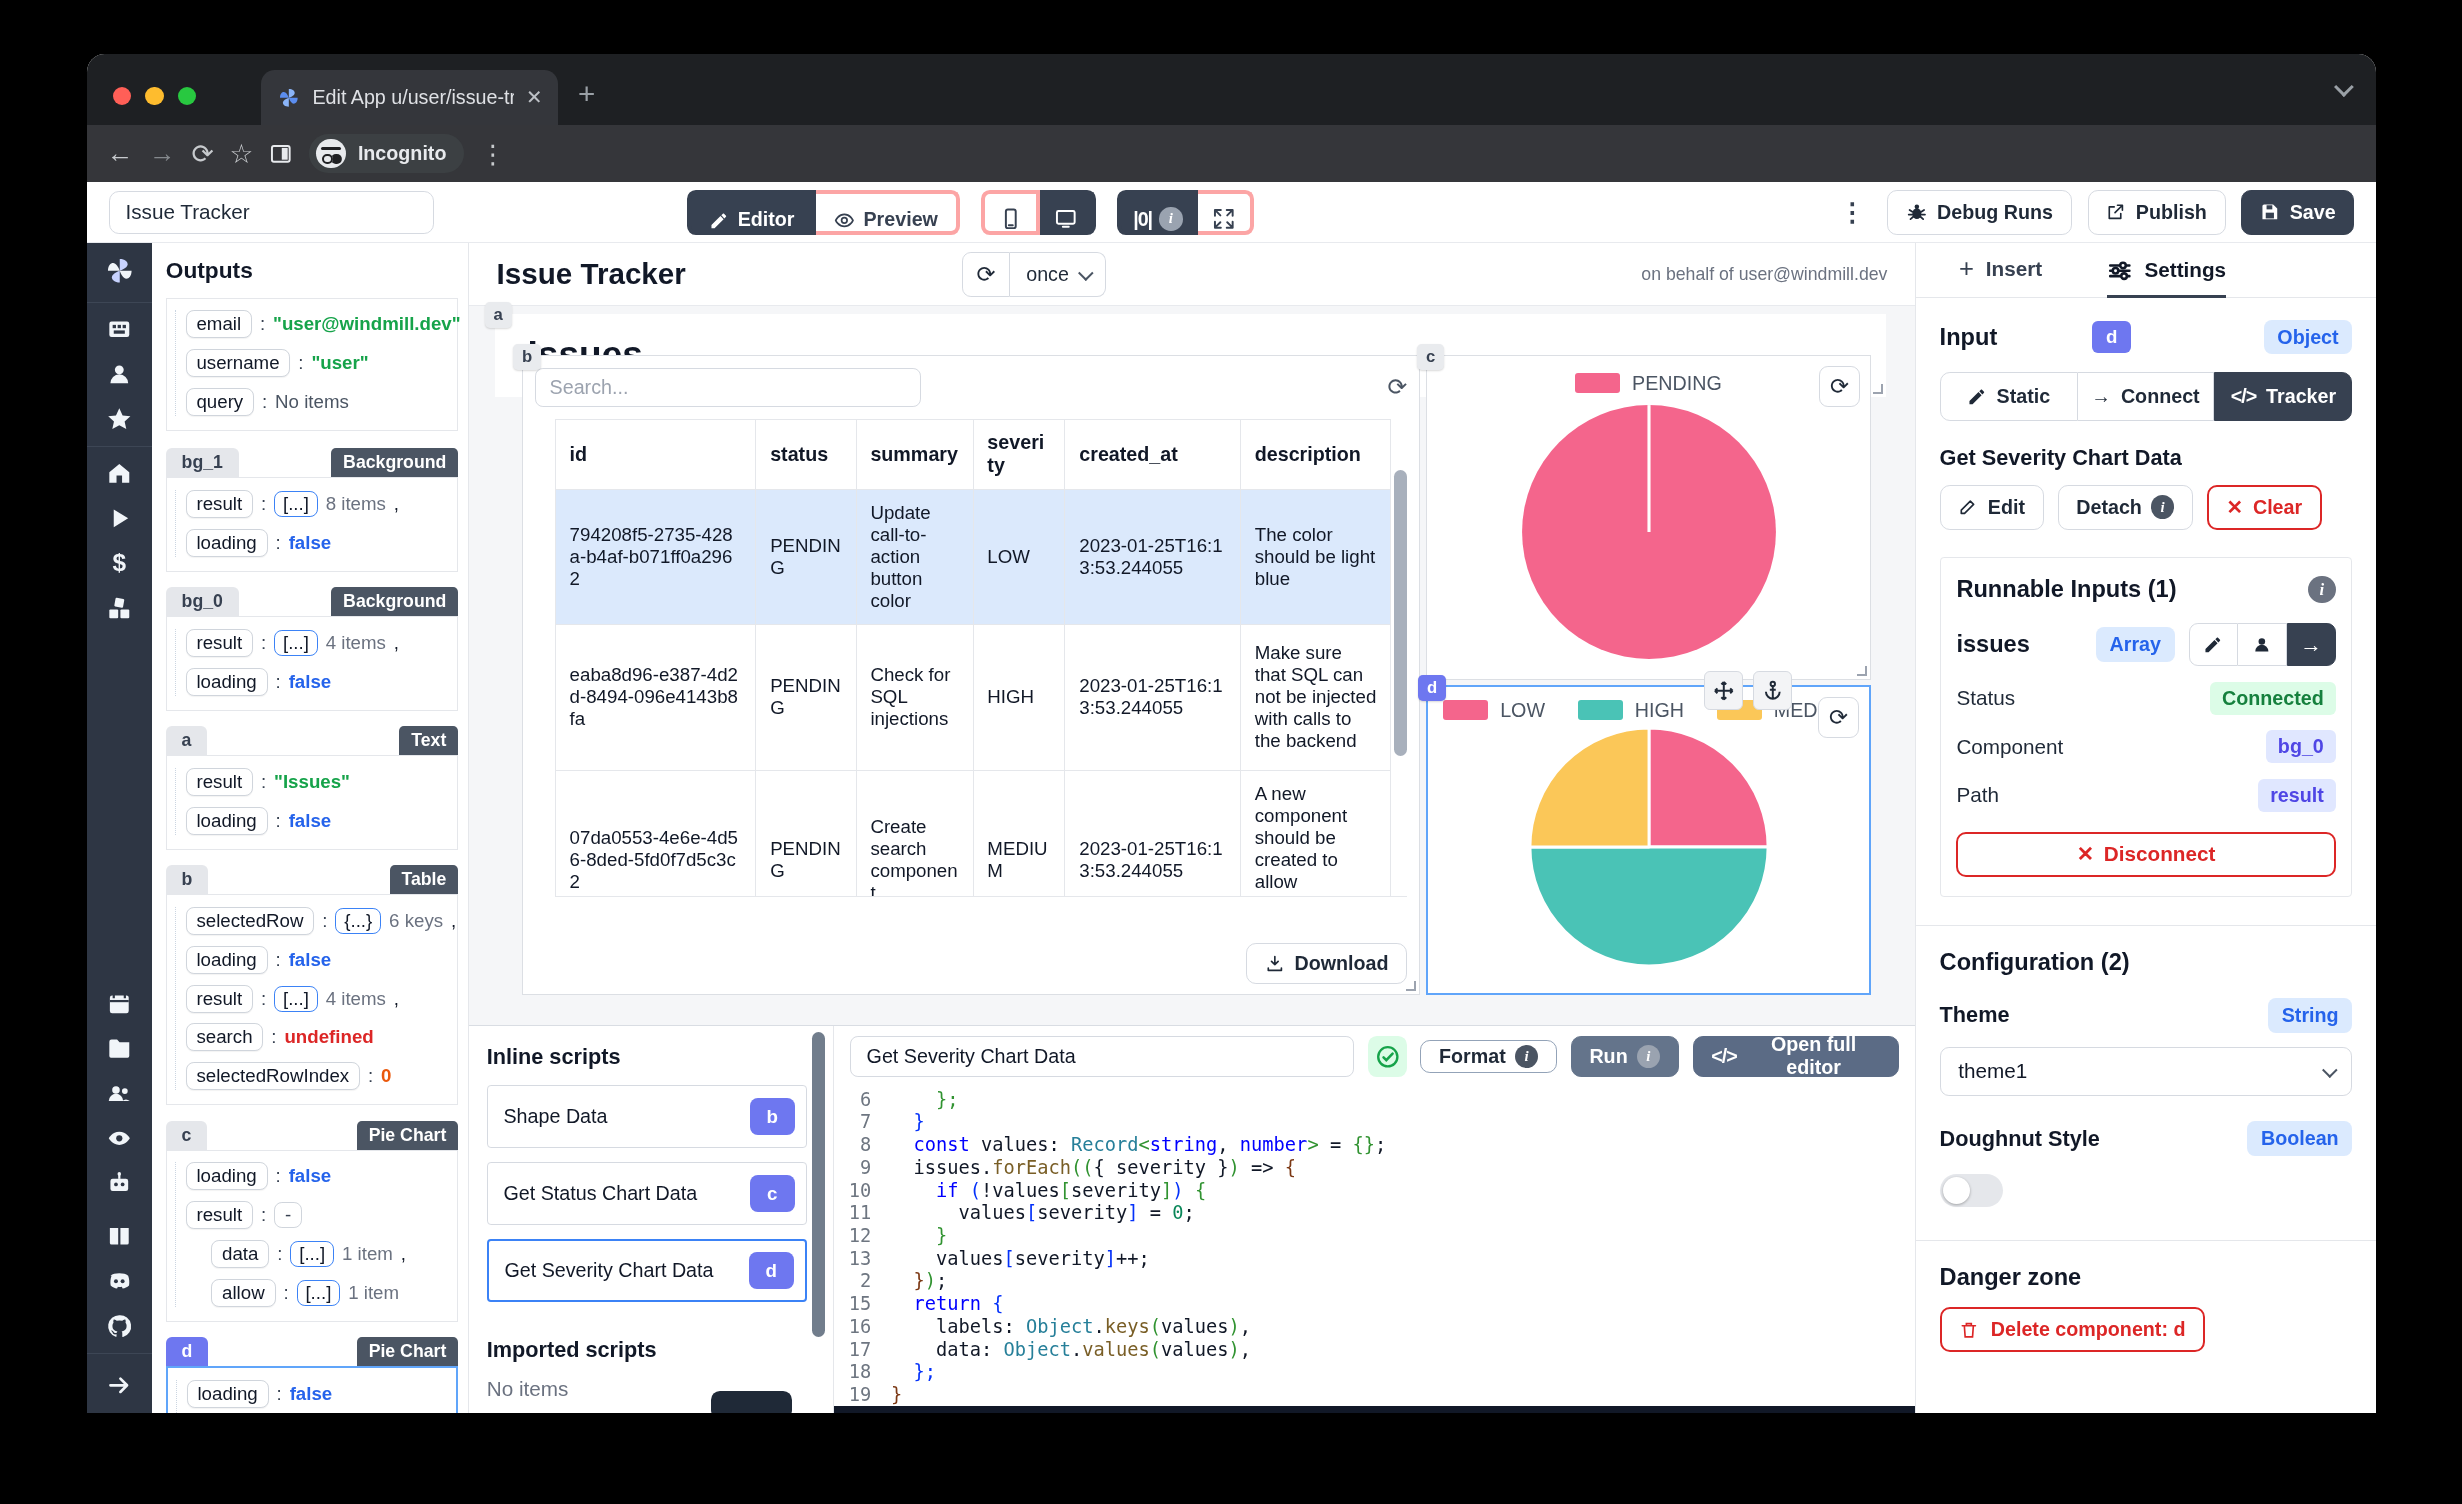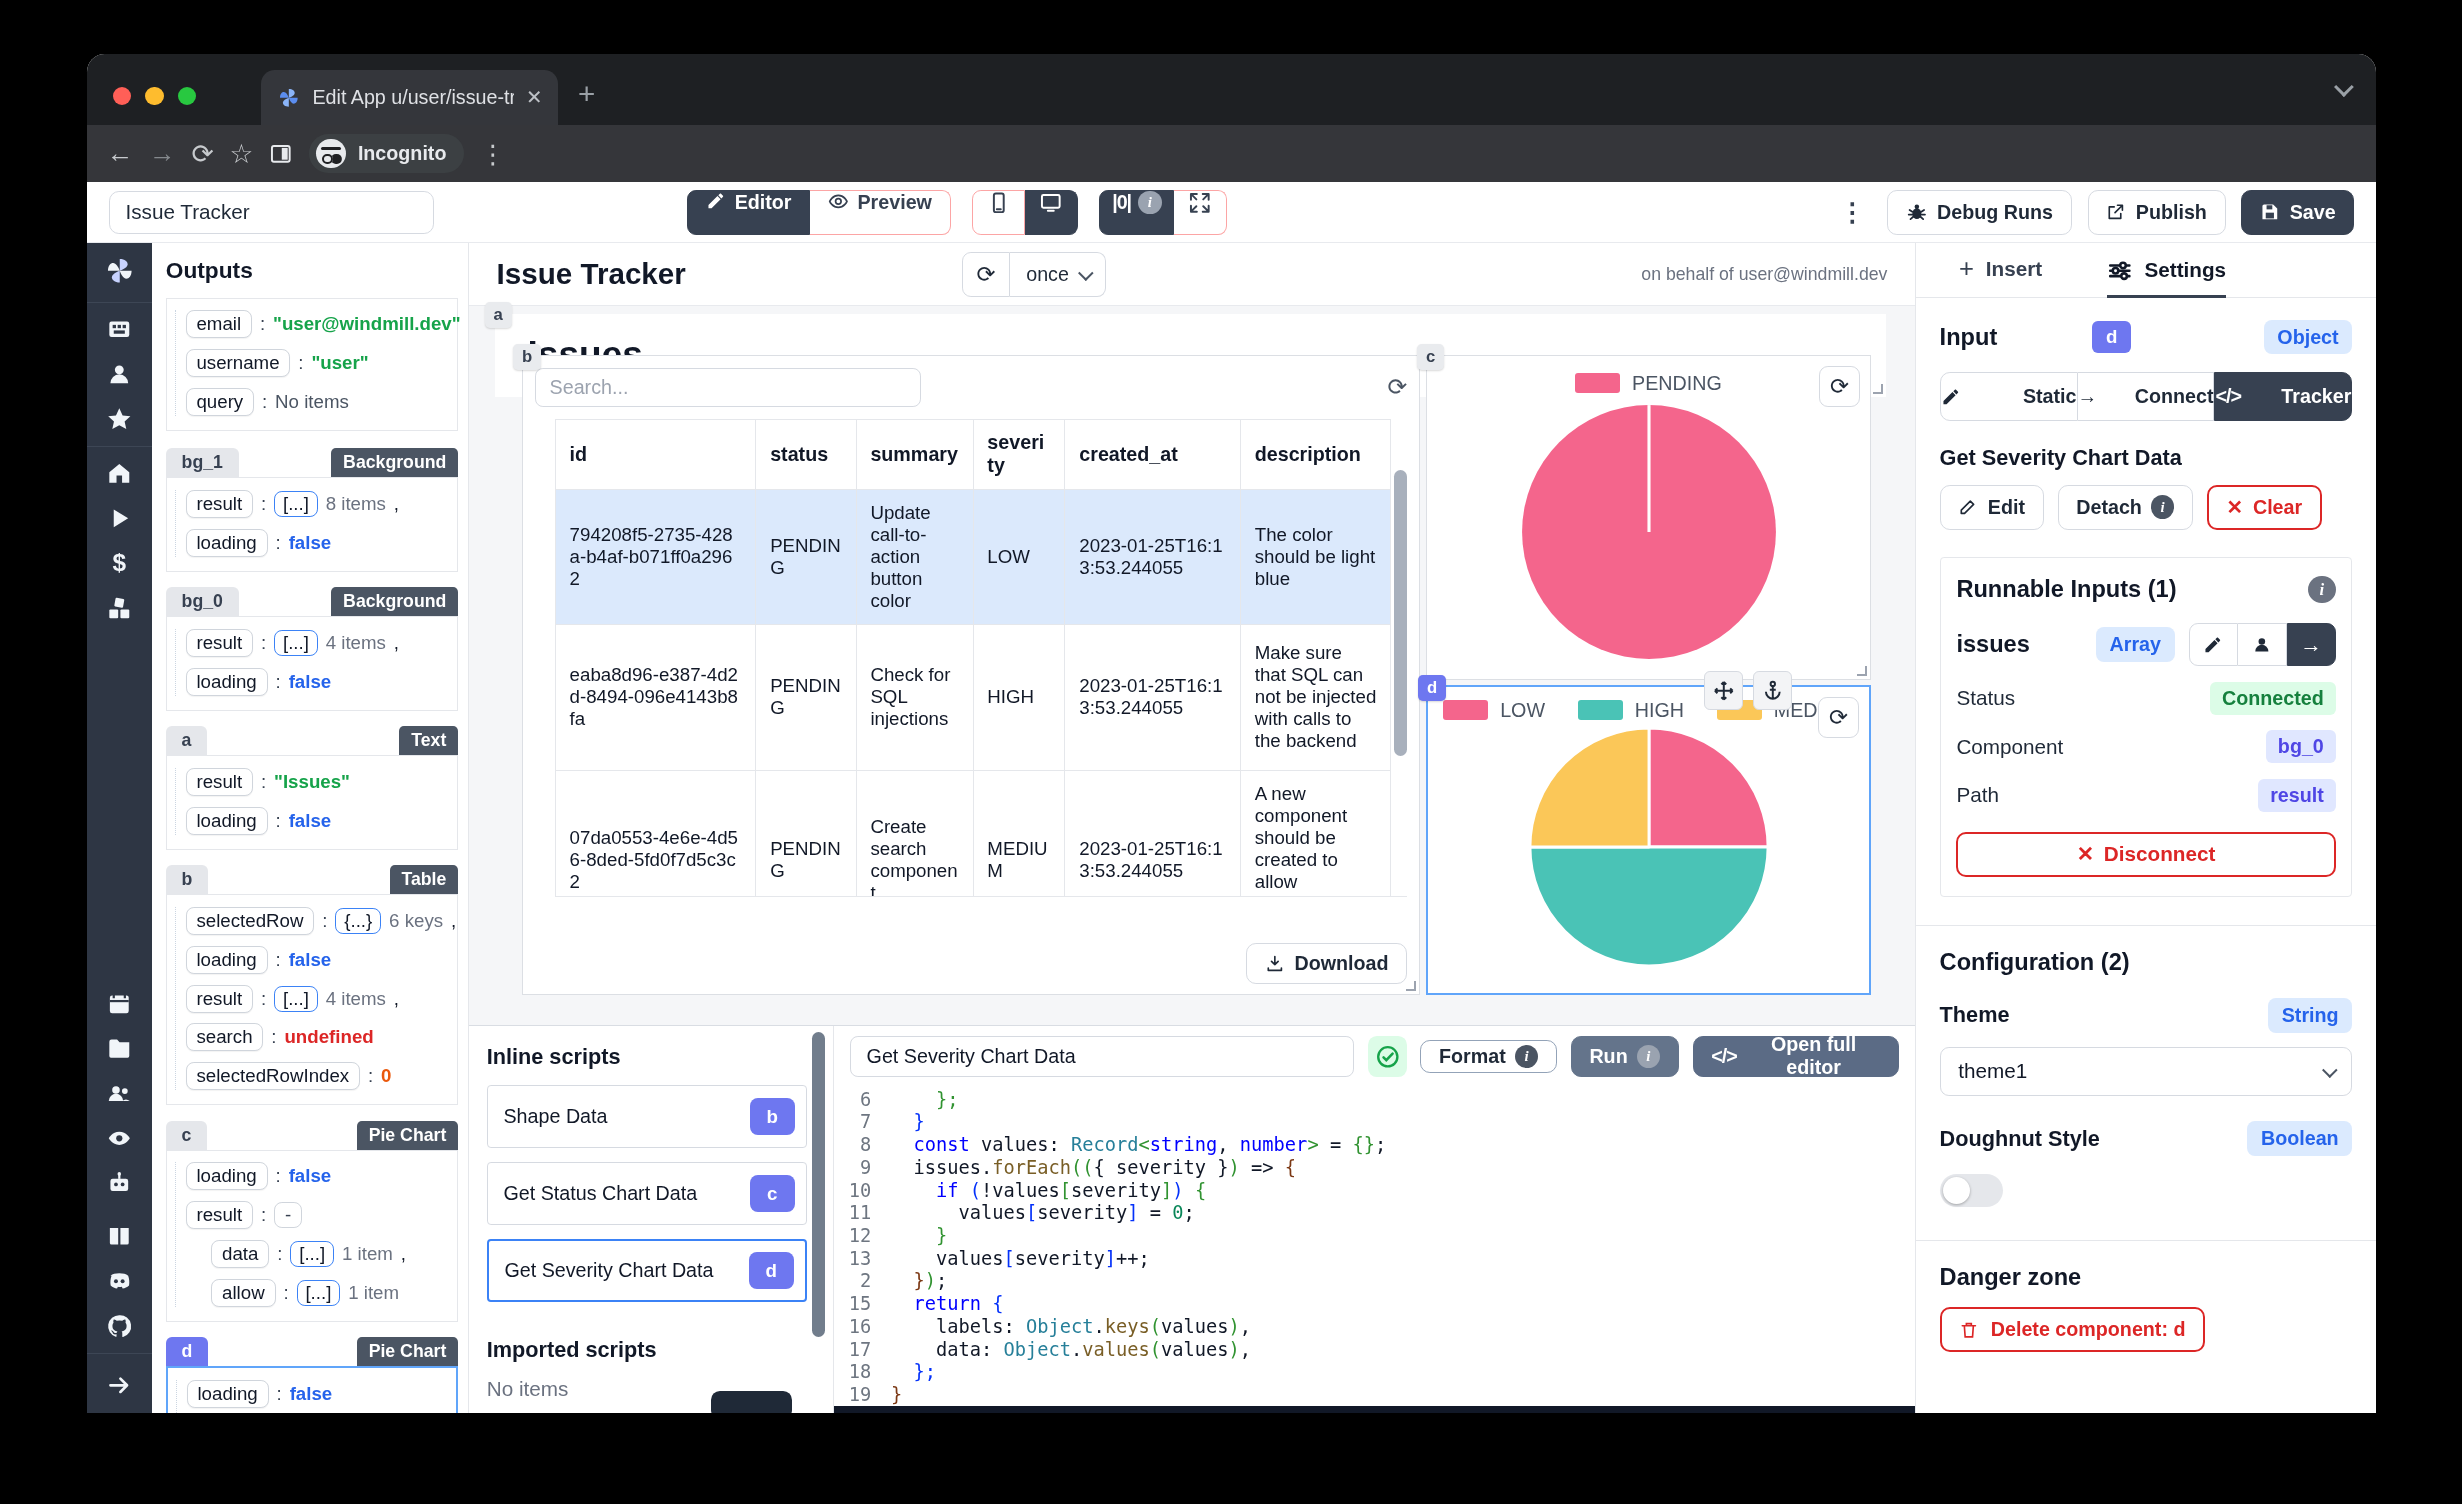--- a/index.html
+++ b/index.html
@@ -34,22 +34,22 @@
   .incog-face::before{content:"";position:absolute;left:4.9px;top:7.9px;width:19.7px;height:3.9px;background:#202124;border-radius:2px;}
   .incog-face::after{content:"";position:absolute;left:5.9px;top:14.8px;width:6.9px;height:6.9px;border:2px solid #202124;border-radius:50%;box-shadow:9.9px 0 0 -2px #202124,8.9px 0 0 0 #202124;}
   .menu3 { color:#c7cacd; font-size:25.6px; letter-spacing:1px; }
 
   
   .app-toolbar { height:61px; background:#fff; border-bottom:1px solid #e8eaee; display:flex;
                  align-items:center; padding:0 21.7px; gap:17.7px; flex:0 0 auto; }
   .name-input { width:325px; height:43px; border:1px solid #d6dae1; border-radius:9.9px; padding:0 15.8px;
                 font-size:20.7px; color:#1f2937; font-family:inherit; }
   .seg { display:flex; height:45px; border-radius:8.9px; }
-  .seg-cell { display:flex; align-items:flex-start; gap:8.9px; padding:0 17.7px; font-size:19.7px; font-weight:700;
-              border:1px solid #fca5a5; background:#fff; color:#374151; }
+  .seg-cell { display:flex; align-items:flex-end; gap:8.9px; padding:0 17.7px; font-size:19.7px; font-weight:700;
+              border:4px solid #fca5a5; background:#fff; color:#374151; }
   .seg-cell:first-child { border-radius:8.9px 0 0 8.9px; }
   .seg-cell:last-child { border-radius:0 8.9px 8.9px 0; border-left:none; }
   .seg-dark { background:#374151; border-color:#374151; color:#fff; }
   .toolbar-center { display:flex; gap:21.7px; margin-left:236px; align-items:center; }
   .toolbar-right { margin-left:auto; display:flex; align-items:center; gap:15.8px; }
   .dots-v { color:#374151; font-size:25.6px; font-weight:700; padding:0 5.9px; }
   .btn { display:inline-flex; align-items:center; gap:9.9px; height:45px; padding:0 17.7px; border-radius:9.9px;
          border:1px solid #d6dae1; background:#fff; font-size:19.7px; font-weight:700; color:#1f2937; }
   .btn-dark { background:#374151; border-color:#374151; color:#fff; }
   .info-dot { display:inline-flex; align-items:center; justify-content:center; width:23.6px; height:23.6px;
@@ -180,21 +180,21 @@
   .settings-panel { width:461px; background:#fff; border-left:1px solid #e5e7eb; flex:0 0 auto; overflow:hidden; }
   .rtabs { height:55px; display:flex; align-items:flex-end; border-bottom:1px solid #e5e7eb; gap:65px; padding:0 0 0 43px; }
   .rtab { display:flex; align-items:center; gap:11.8px; font-size:20.7px; color:#374151; font-weight:600; padding-bottom:13.8px; }
   .rtab.active { font-weight:700; color:#111827; border-bottom:3px solid #374151; margin-bottom:-1px; padding-bottom:11.8px; }
   .rcontent { padding:21.7px 23.6px 0; }
   .row-between { display:flex; align-items:center; }
   .h-input { font-size:23.6px; font-weight:800; }
   .d-chip { background:#6e77f0; color:#fff; font-weight:700; font-size:18.7px; padding:4.9px 13.8px; border-radius:5.9px; margin-left:95px; }
   .type-badge { background:#dbeafe; color:#2563eb; font-weight:700; font-size:19.7px; padding:5.9px 13.8px; border-radius:7.9px; margin-left:auto; }
   .mode-seg { display:flex; margin-top:17.7px; height:49px; }
-  .mode-cell { flex:1; display:flex; align-items:center; justify-content:space-between; gap:9.9px; border:1px solid #d6dae1;
+  .mode-cell { flex:1; display:flex; align-items:center; justify-content:center; gap:9.9px; border:1px solid #d6dae1;
                background:#fff; font-size:19.7px; font-weight:700; color:#1f2937; }
   .mode-cell:first-child{border-radius:9.9px 0 0 9.9px;}
   .mode-cell:nth-child(2){border-left:none;}
   .mode-cell:last-child{border-radius:0 9.9px 9.9px 0; border:1px solid #374151; background:#374151; color:#fff;}
   .sec-title { font-size:21.7px; font-weight:800; margin-top:23.6px; }
   .act-row { display:flex; gap:13.8px; margin-top:13.8px; }
   .btn-red { border:2px solid #dc2626; color:#dc2626; }
   .runnable-card { border:1px solid #e5e7eb; border-radius:3.9px; margin-top:27.6px; padding:17.7px 15.8px 19.7px; }
   .rc-title { font-size:23.6px; font-weight:800; }
   .rc-info { margin-left:auto; }

